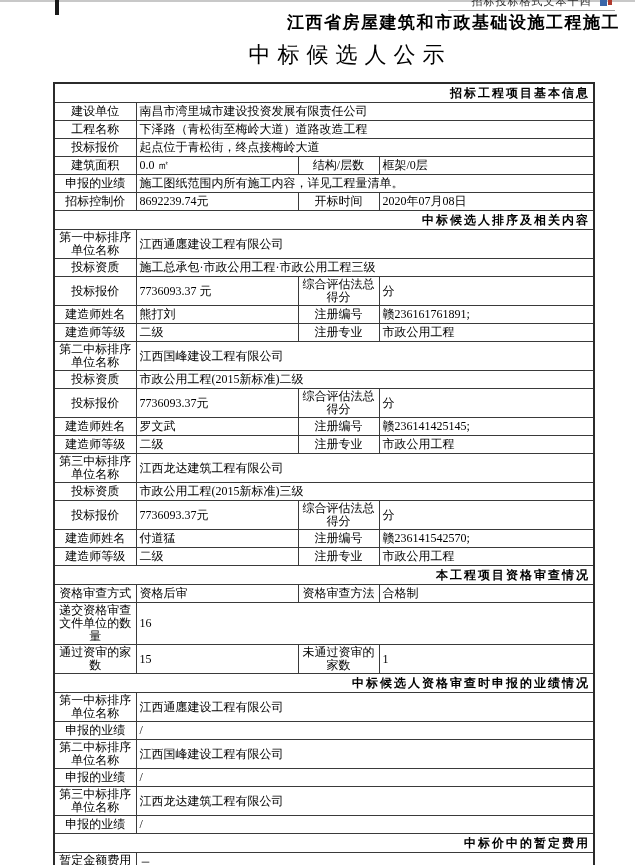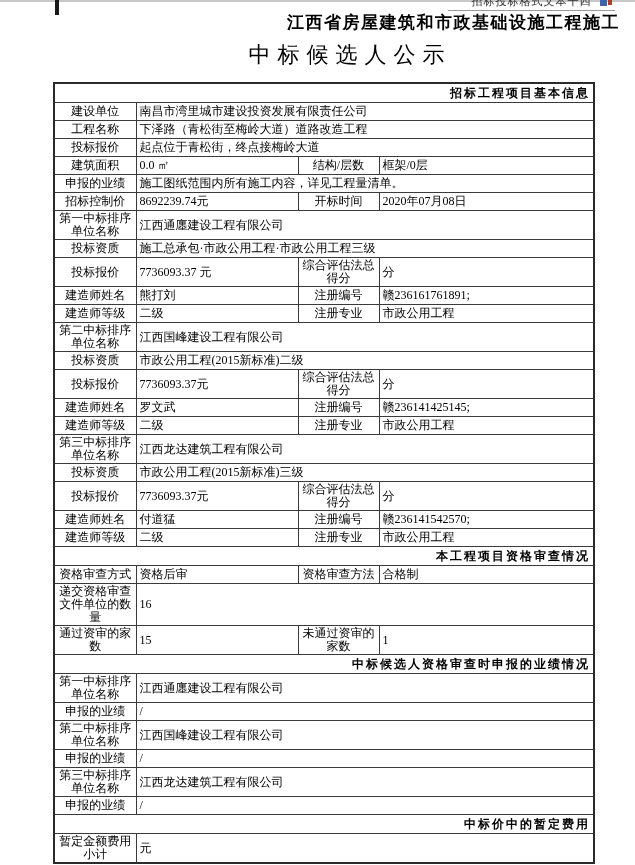--- a/index.html
+++ b/index.html
@@ -94,20 +94,23 @@
         <td class="label-cell">申报的业绩</td>
         <td class="value-cell" colspan="3">施工图纸范围内所有施工内容，详见工程量清单。</td>
       </tr>
       <tr>
         <td class="label-cell">招标控制价</td>
         <td class="value-cell">8692239.74元</td>
         <td class="label-cell">开标时间</td>
         <td class="value-cell">2020年07月08日</td>
       </tr>
       <tr>
+        <td class="section-cell" colspan="4">中标候选人排序及相关内容</td>
+      </tr>
+      <tr>
         <td class="label-cell">第一中标排序单位名称</td>
         <td class="value-cell" colspan="3">江西通廛建设工程有限公司</td>
       </tr>
       <tr>
         <td class="label-cell">投标资质</td>
         <td class="value-cell" colspan="3">施工总承包·市政公用工程·市政公用工程三级</td>
       </tr>
       <tr>
         <td class="label-cell">投标报价</td>
         <td class="value-cell">7736093.37 元</td>

